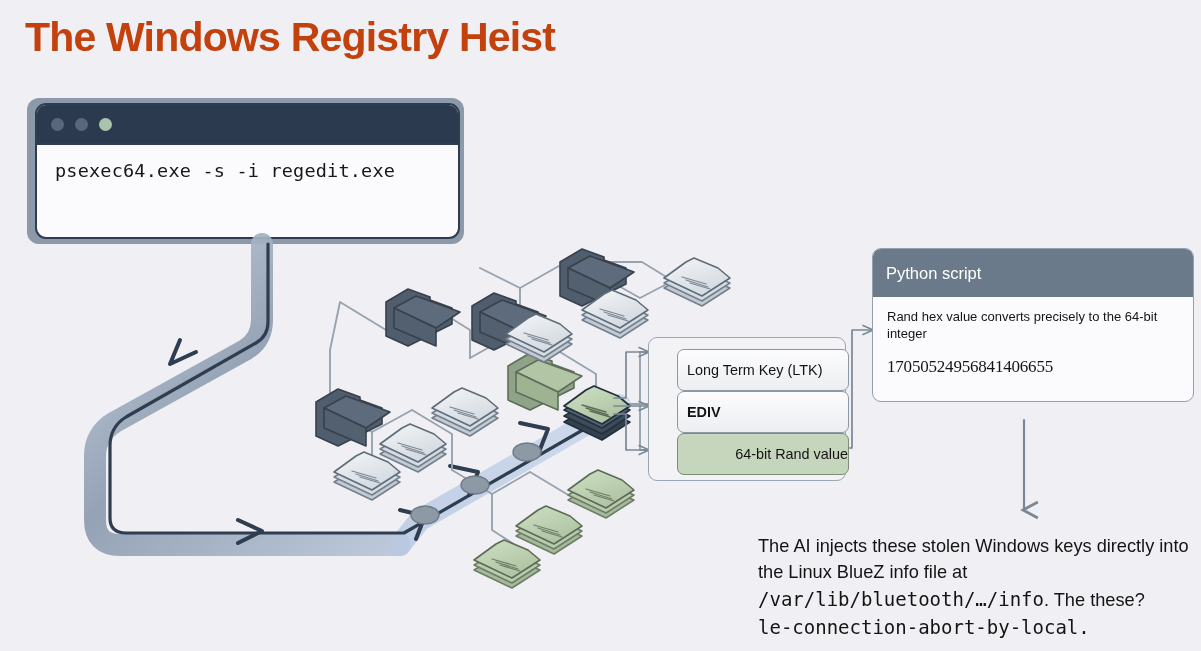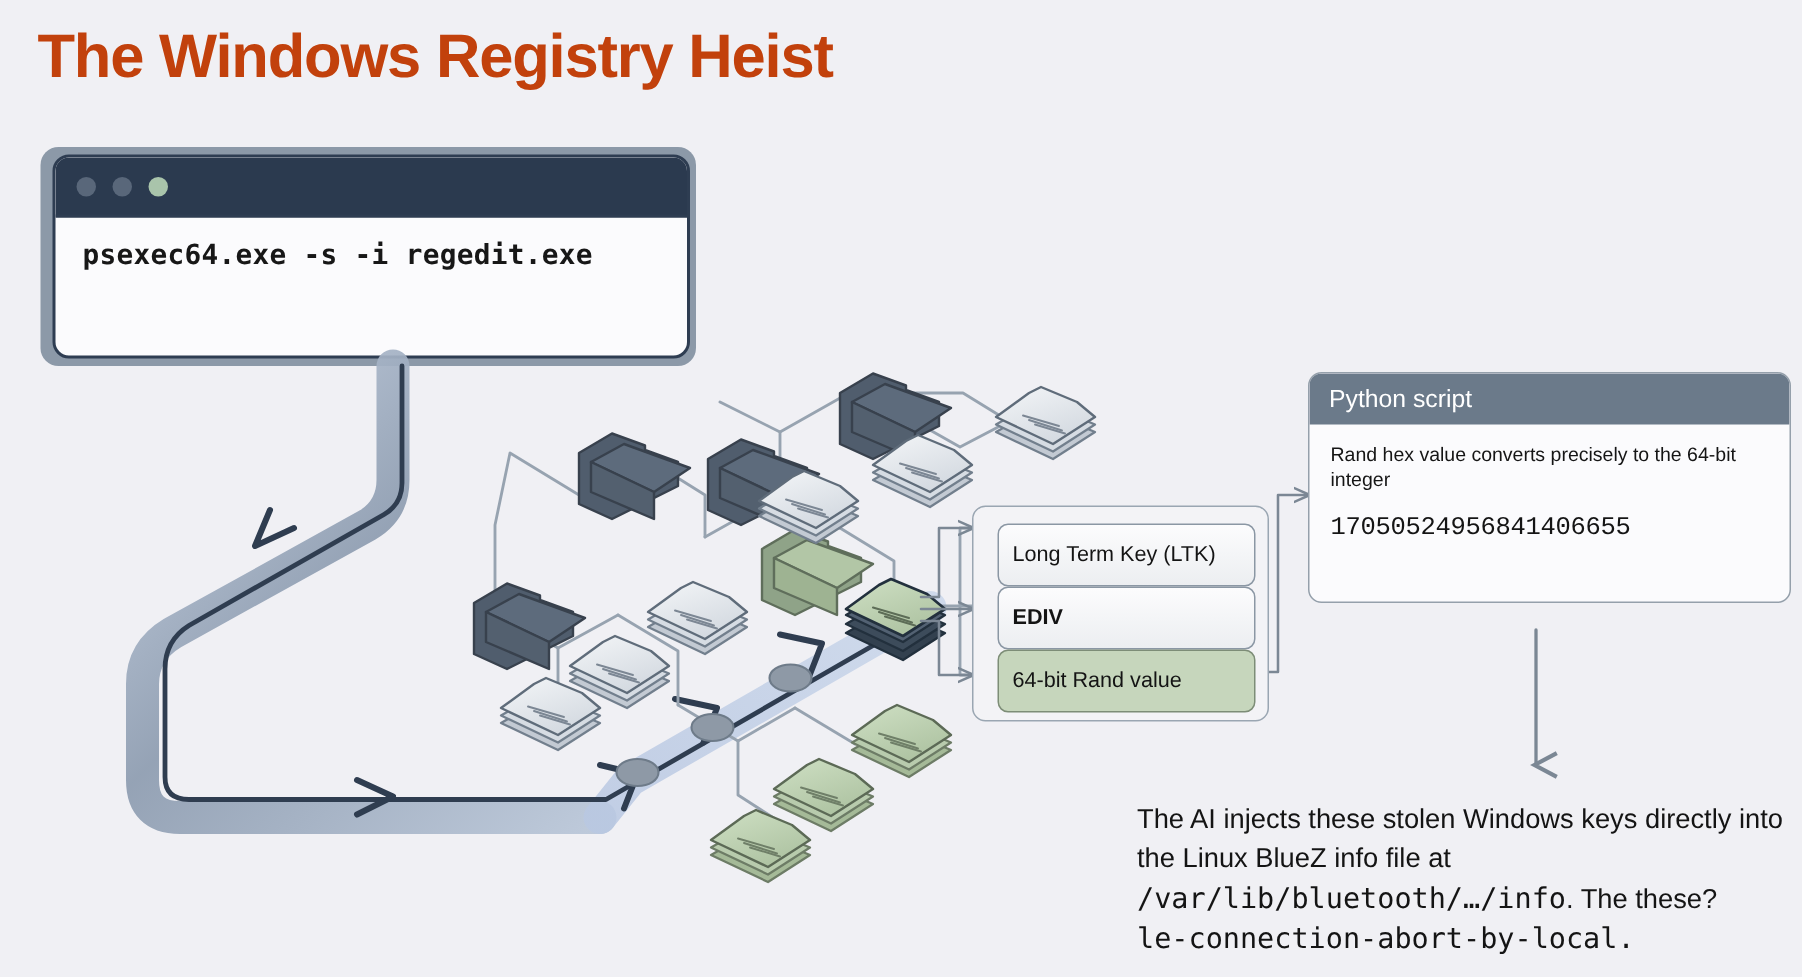--- a/index.html
+++ b/index.html
@@ -25,21 +25,20 @@
     position:absolute;left:27px;top:98px;width:437px;height:146px;
   }
   .term-shadow{
     position:absolute;left:0;top:0;width:437px;height:146px;
     background:#8c99a8;border-radius:12px;
   }
   .term-body{
     position:absolute;left:8px;top:5px;width:421px;height:132px;
     background:#fbfbfd;border:2px solid #2e3d52;border-radius:11px;
     overflow:hidden;
-    font-weight:bold;
   }
   .term-bar{
     height:38px;background:#2b3a4f;position:relative;
     border-bottom:2px solid #2e3d52;
   }
   .dot{position:absolute;top:13px;width:13px;height:13px;border-radius:50%;}
   .dot.d1{left:14px;background:#59677a;}
   .dot.d2{left:38px;background:#59677a;}
   .dot.d3{left:62px;background:#a9c4ab;}
   .term-cmd{
@@ -50,49 +49,49 @@
 
   
   #diagram{position:absolute;left:0;top:0;width:1201px;height:651px;}
 
   
   #key-panel{
     position:absolute;left:648px;top:337px;width:196px;height:142px;
     background:#f3f3f6;border:1.4px solid #9aa6b2;border-radius:9px;
   }
   .key-row{
-    position:absolute;left:16px;width:172px;height:42px;
+    position:absolute;left:28px;width:172px;height:42px;
     border:1.4px solid #8b97a4;border-radius:7px;
     background:linear-gradient(#fcfcfd,#eceef1);
     display:flex;align-items:center;
     box-sizing:border-box;
   }
   .key-row span{
     padding-left:9px;font-size:14.4px;color:#141414;white-space:nowrap;
   }
   .key-row.r1{top:11px;}
   .key-row.r2{top:53px;font-weight:bold;}
-  .key-row.r3{top:95px;background:#c6d6bc;border-color:#7d8d77;}
+  .key-row.r3{top:95px;background:#c6d6bc;border-color:#7d8d77;justify-content:flex-end;}
 
   
   #python-card{
     position:absolute;left:872px;top:248px;width:320px;height:152px;
     border:1.4px solid #95a0ab;border-radius:9px;overflow:hidden;
     background:#fbfbfd;
   }
   #python-card .hdr{
-    height:34px;background:#6b7a8a;display:flex;align-items:center;
+    height:48px;background:#6b7a8a;display:flex;align-items:center;
     padding-left:13px;color:#ffffff;font-size:16.5px;
   }
   #python-card .line1{
     padding:12px 14px 0 14px;font-size:13px;color:#151515;line-height:1.3;
   }
   #python-card .num{
     padding:14px 14px 0 14px;
-    font-family:Liberation Mono, monospace;
+    font-family:Liberation Serif, serif;
     font-size:17px;color:#151515;letter-spacing:-0.2px;
   }
 
   
   #bottom-text{
     position:absolute;left:758px;top:534px;width:440px;
     font-size:18.2px;line-height:1.42;color:#141414;
   }
   #bottom-text .mono{
     font-family:"DejaVu Sans Mono","Liberation Mono",monospace;

